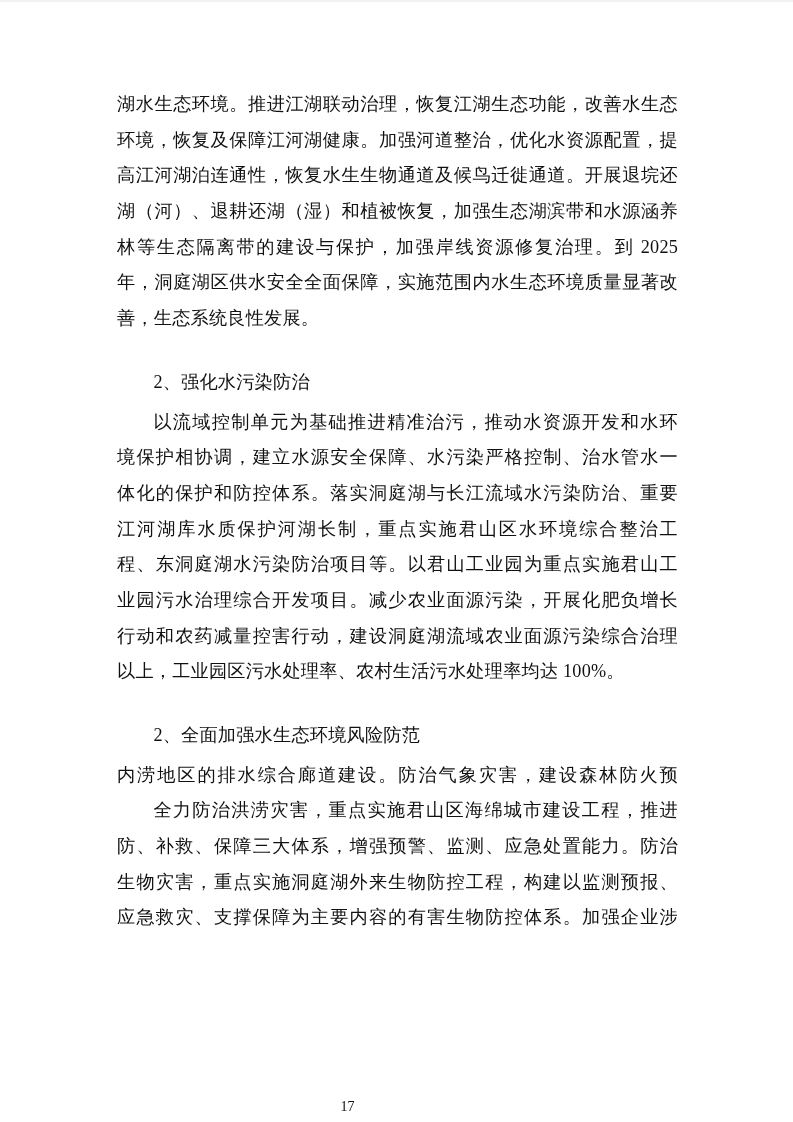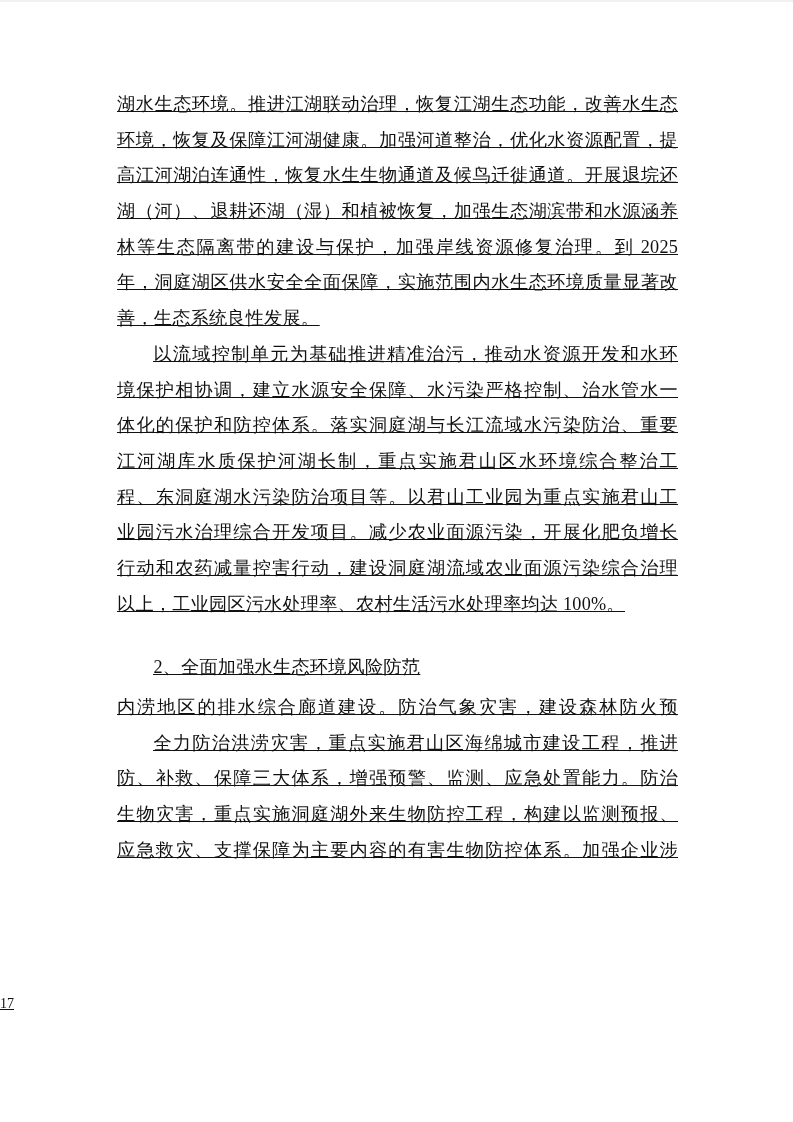--- a/index.html
+++ b/index.html
@@ -1,15 +1,15 @@
 <!DOCTYPE html>
 <html><head>
 <meta charset="utf-8">
 <style>
-  * { margin: 0; padding: 0; box-sizing: border-box; text-decoration: underline; }
+  * { margin: 0; padding: 0; box-sizing: border-box; }
   html, body { width: 793px; height: 1122px; }
   body {
     background: #ffffff;
     color: #111111;
     font-family: "Liberation Serif", "DejaVu Serif", serif;
   }
   .page {
     position: relative;
     width: 793px;
     height: 1122px;
@@ -36,41 +36,45 @@
     text-align: justify;
     text-align-last: justify;
   }
   .ind { text-indent: 2em; }
   .u {
     text-decoration: underline;
     text-underline-offset: 3px;
   }
   .pagenum {
     position: absolute;
-    top: 992px;
+    top: 1095px;
     left: 0;
     width: 695px;
+    text-align: center;
     font-size: 14px;
     line-height: 20px;
     color: #111111;
   }
 </style>
 </head>
 <body>
 
 <div class="page">
   <div class="content">
       <div class="para">
         <div class="line j"><span>湖水生态环境。推进江湖联动治理，恢复江湖生态功能，改善水生态</span></div>
         <div class="line j"><span>环境，恢复及保障江河湖健康。加强河道整治，优化水资源配置，提</span></div>
         <div class="line j"><span>高江河湖泊连通性，恢复水生生物通道及候鸟迁徙通道。开展退垸还</span></div>
         <div class="line j"><span>湖（河）、退耕还湖（湿）和植被恢复，加强生态湖滨带和水源涵养</span></div>
         <div class="line j"><span>林等生态隔离带的建设与保护，加强岸线资源修复治理。到 2025</span></div>
         <div class="line j"><span>年，洞庭湖区供水安全全面保障，实施范围内水生态环境质量显著改</span></div>
         <div class="line"><span>善，生态系统良性发展。</span></div>
+      </div>
+      <div class="heading">
+        <div class="line ind"><span>2、强化水污染防治</span></div>
       </div>
       <div class="para">
         <div class="line j ind"><span>以流域控制单元为基础推进精准治污，推动水资源开发和水环</span></div>
         <div class="line j"><span>境保护相协调，建立水源安全保障、水污染严格控制、治水管水一</span></div>
         <div class="line j"><span>体化的保护和防控体系。落实洞庭湖与长江流域水污染防治、重要</span></div>
         <div class="line j"><span>江河湖库水质保护河湖长制，重点实施君山区水环境综合整治工</span></div>
         <div class="line j"><span>程、东洞庭湖水污染防治项目等。以君山工业园为重点实施君山工</span></div>
         <div class="line j"><span>业园污水治理综合开发项目。减少农业面源污染，开展化肥负增长</span></div>
         <div class="line j"><span>行动和农药减量控害行动，建设洞庭湖流域农业面源污染综合治理</span></div>
         <div class="line"><span>以上，工业园区污水处理率、农村生活污水处理率均达 100%。</span></div>

